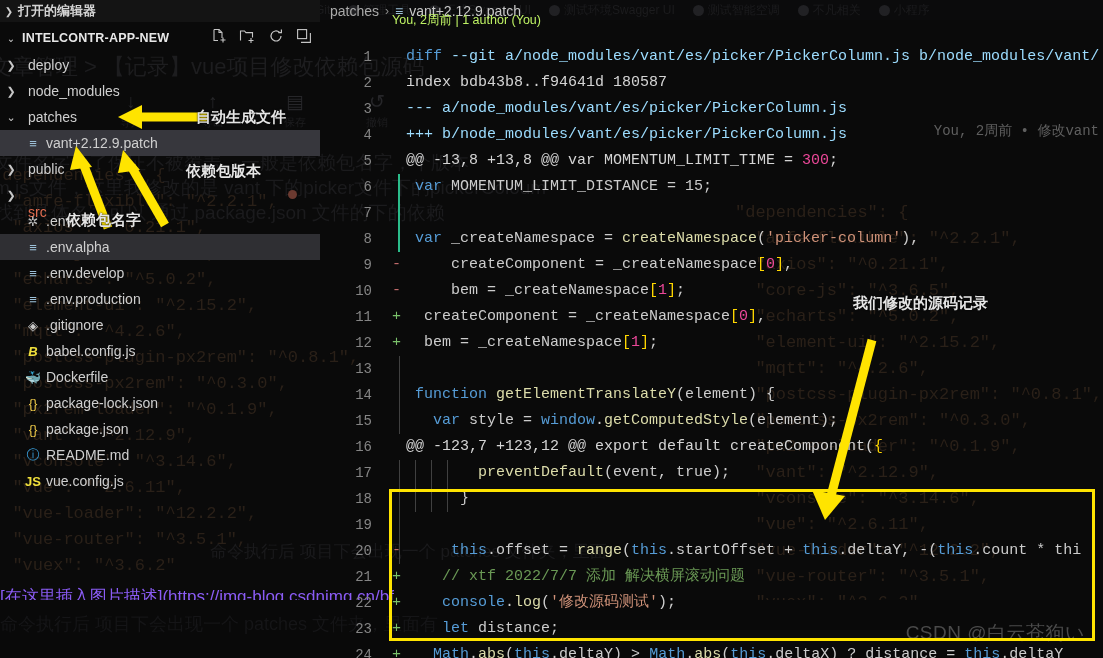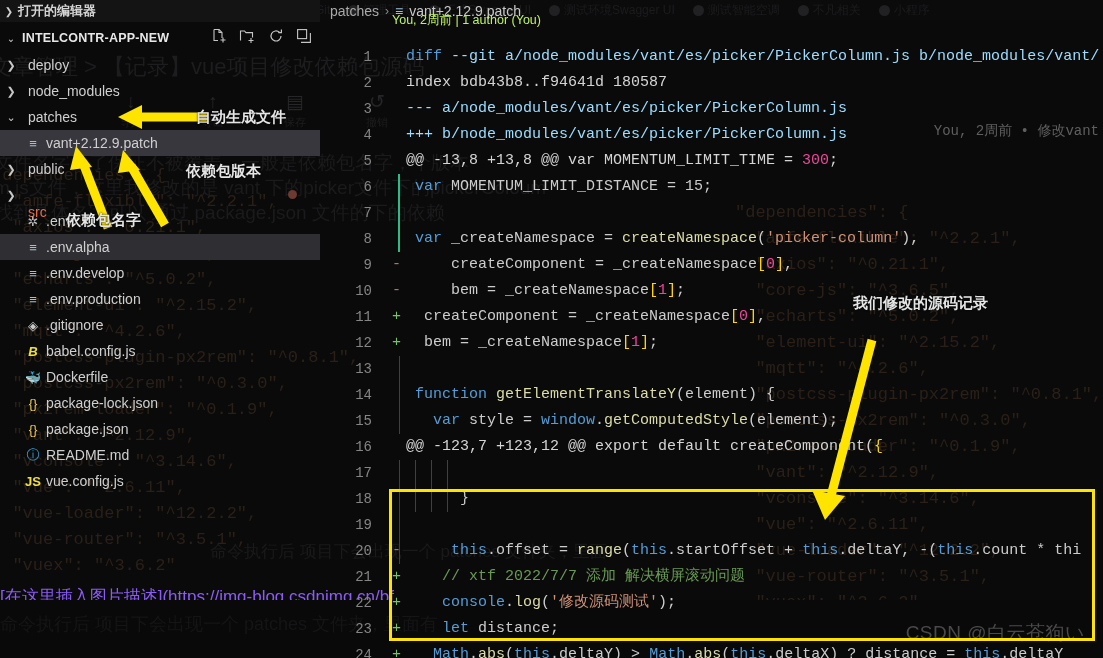--- a/index.html
+++ b/index.html
@@ -421,21 +421,21 @@
         <div class="cline"><span class="ln">7</span><span class="src"></span><span class="guide curr-guide" style="left: 68px;"></span></div>
         <div class="cline"><span class="ln">8</span><span class="src"> <span class="t-blue">var</span> _createNamespace = <span class="t-yellow">createNamespace</span>(<span class="t-orange">'picker-column'</span>),</span><span class="guide curr-guide" style="left: 68px;"></span></div>
         <div class="cline"><span class="ln">9</span><span class="sign minus">-</span><span class="src">     createComponent = _createNamespace<span class="t-brkt1">[</span><span class="t-num">0</span><span class="t-brkt1">]</span>,</span></div>
         <div class="cline"><span class="ln">10</span><span class="sign minus">-</span><span class="src">     bem = _createNamespace<span class="t-brkt1">[</span><span class="t-num">1</span><span class="t-brkt1">]</span>;</span></div>
         <div class="cline"><span class="ln">11</span><span class="sign plus">+</span><span class="src">  createComponent = _createNamespace<span class="t-brkt1">[</span><span class="t-num">0</span><span class="t-brkt1">]</span>,</span></div>
         <div class="cline"><span class="ln">12</span><span class="sign plus">+</span><span class="src">  bem = _createNamespace<span class="t-brkt1">[</span><span class="t-num">1</span><span class="t-brkt1">]</span>;</span></div>
         <div class="cline"><span class="ln">13</span><span class="src"></span><span class="guide" style="left: 69px;"></span></div>
         <div class="cline"><span class="ln">14</span><span class="src"> <span class="t-blue">function</span> <span class="t-yellow">getElementTranslateY</span>(element) {</span><span class="guide" style="left: 69px;"></span></div>
         <div class="cline"><span class="ln">15</span><span class="src">   <span class="t-blue">var</span> style = <span class="t-blue">window</span>.<span class="t-yellow">getComputedStyle</span>(element);</span><span class="guide" style="left: 69px;"></span></div>
         <div class="cline"><span class="ln">16</span><span class="src"><span class="t-white">@@ -123,7 +123,12 @@ export default createComponent(<span class="t-brkt1">{</span></span></span></div>
-        <div class="cline"><span class="ln">17</span><span class="guide" style="left: 69px;"></span><span class="guide" style="left: 85px;"></span><span class="guide" style="left: 101px;"></span><span class="guide" style="left: 117px;"></span></div>
+        <div class="cline"><span class="ln">17</span><span class="src">        <span class="t-yellow">preventDefault</span>(event, true);</span><span class="guide" style="left: 69px;"></span><span class="guide" style="left: 85px;"></span><span class="guide" style="left: 101px;"></span><span class="guide" style="left: 117px;"></span></div>
         <div class="cline"><span class="ln">18</span><span class="src">      }</span><span class="guide" style="left: 69px;"></span><span class="guide" style="left: 85px;"></span><span class="guide" style="left: 101px;"></span><span class="guide" style="left: 117px;"></span></div>
         <div class="cline"><span class="ln">19</span><span class="src"></span><span class="guide" style="left: 69px;"></span></div>
         <div class="cline"><span class="ln">20</span><span class="sign minus">-</span><span class="src">     <span class="t-blue">this</span>.offset = <span class="t-yellow">range</span>(<span class="t-blue">this</span>.startOffset + <span class="t-blue">this</span>.deltaY, -(<span class="t-blue">this</span>.count * thi</span><span class="guide" style="left: 69px;"></span></div>
         <div class="cline"><span class="ln">21</span><span class="sign plus">+</span><span class="src">    <span class="t-cmt">// xtf 2022/7/7 添加 解决横屏滚动问题</span></span></div>
         <div class="cline"><span class="ln">22</span><span class="sign plus">+</span><span class="src">    <span class="t-blue">console</span>.<span class="t-yellow">log</span>(<span class="t-orange">'修改源码测试'</span>);</span></div>
         <div class="cline"><span class="ln">23</span><span class="sign plus">+</span><span class="src">    <span class="t-blue">let</span> distance;</span></div>
         <div class="cline"><span class="ln">24</span><span class="sign plus">+</span><span class="src">   <span class="t-blue">Math</span>.<span class="t-yellow">abs</span>(<span class="t-blue">this</span>.deltaY) &gt; <span class="t-blue">Math</span>.<span class="t-yellow">abs</span>(<span class="t-blue">this</span>.deltaX) ? distance = <span class="t-blue">this</span>.deltaY</span></div>
       </div>
 
     <div class="blame-inline">You, 2周前 • 修改vant</div>

